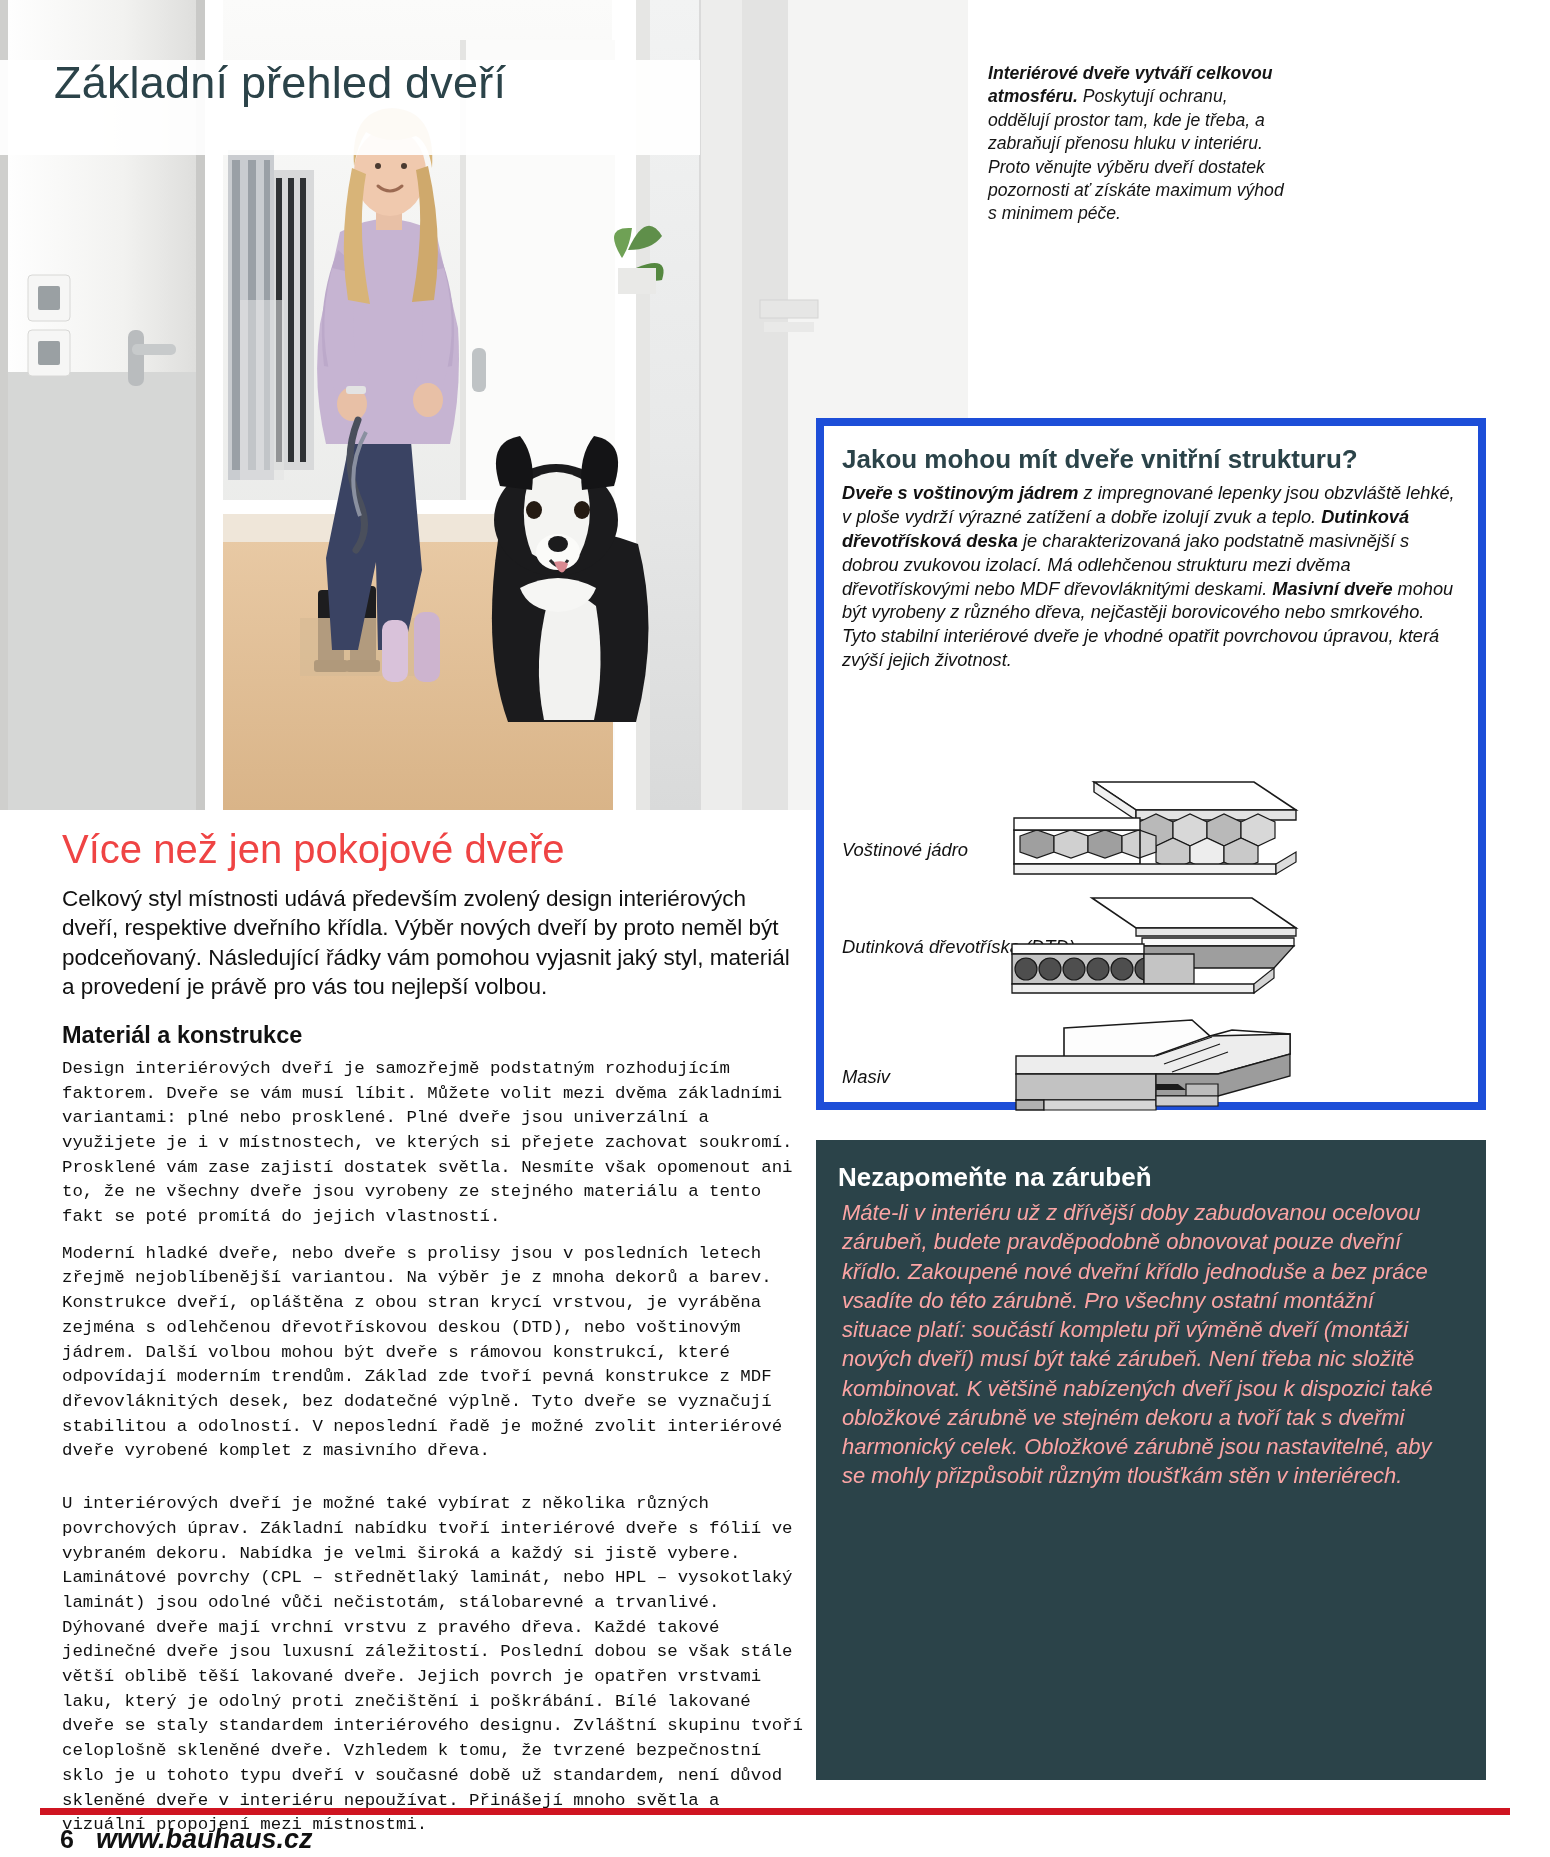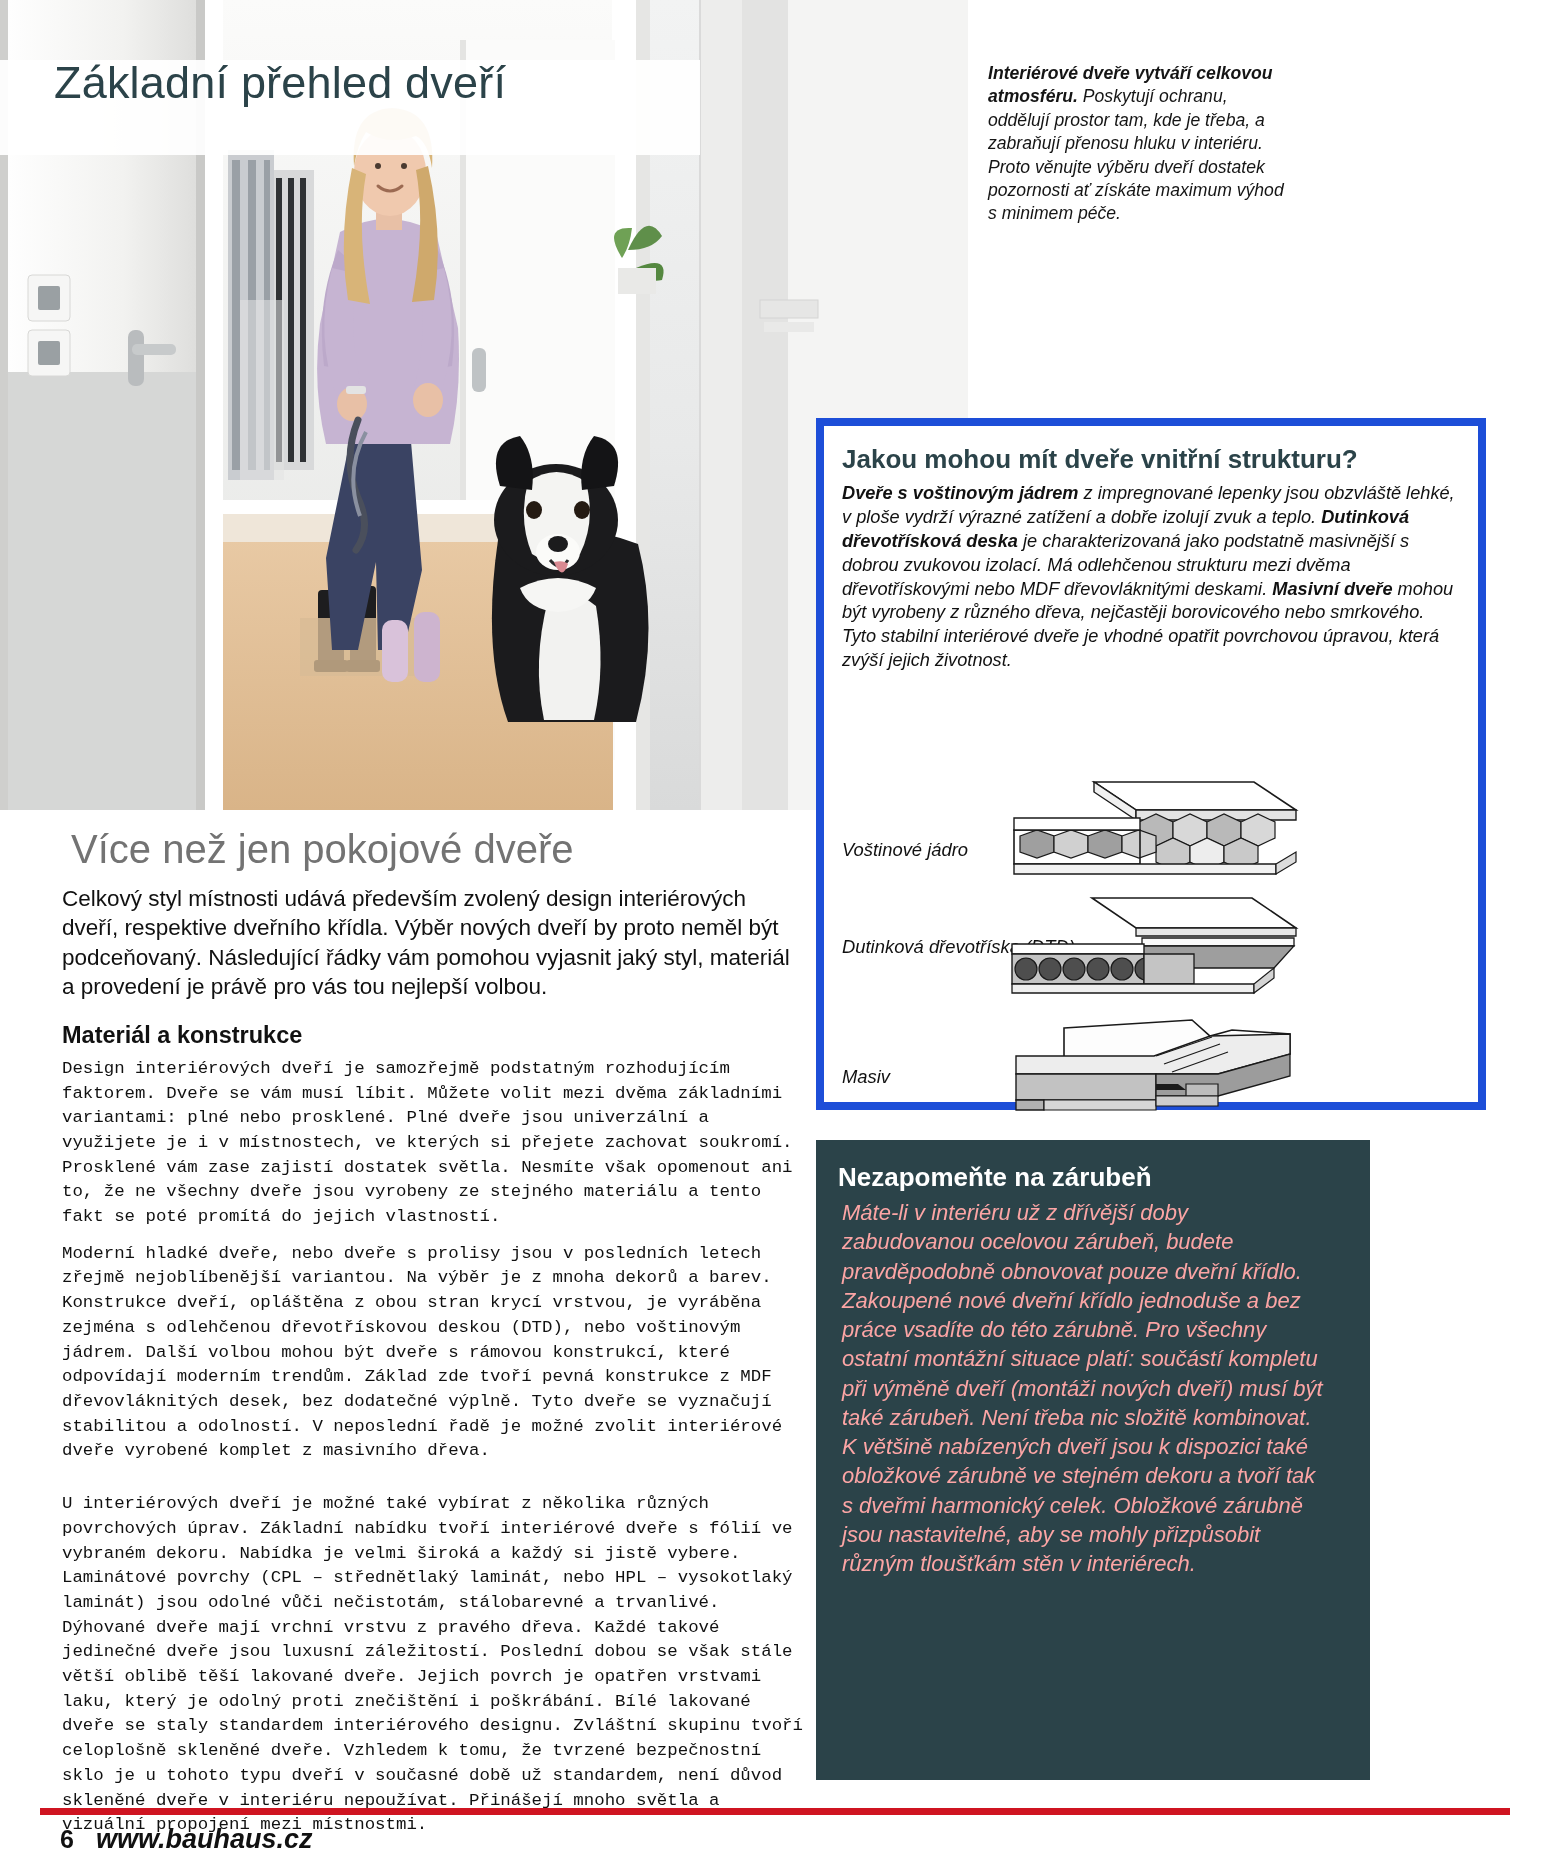--- a/index.html
+++ b/index.html
@@ -57,24 +57,24 @@
   }
   .intro-right b { font-weight: bold; font-style: italic; }
 
   
   .main-col {
     position: absolute;
     left: 62px; top: 828px;
     width: 742px;
   }
   .main-col h2 {
-    margin: 0 0 14px 9px;
+    margin: 0 0 14px 0;
     font-size: 40px;
     font-weight: 400;
-    color: #737373;
+    color: #ef4444;
     line-height: 1.05;
   }
   .lede {
     margin: 0 0 22px 0;
     font-size: 22.5px;
     line-height: 1.30;
     color: #111;
   }
   .main-col h3 {
     margin: 0 0 8px 0;
@@ -140,21 +140,21 @@
   .diag-art {
     position: absolute;
     left: 180px;
     top: 0;
   }
 
   
   .box-frame {
     position: absolute;
     left: 816px; top: 1140px;
-    width: 554px; height: 640px;
+    width: 670px; height: 640px;
     background: #2b4349;
     padding: 22px 40px 10px 22px;
   }
   .box-frame h3 {
     margin: 0 0 6px 0;
     font-size: 26px;
     font-weight: bold;
     color: #ffffff;
     line-height: 1.16;
   }

